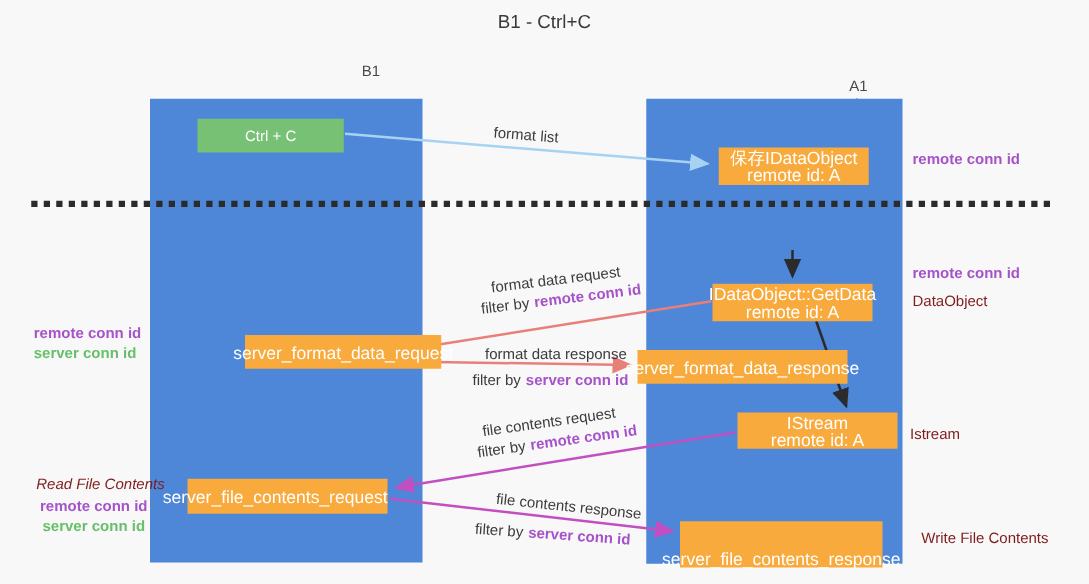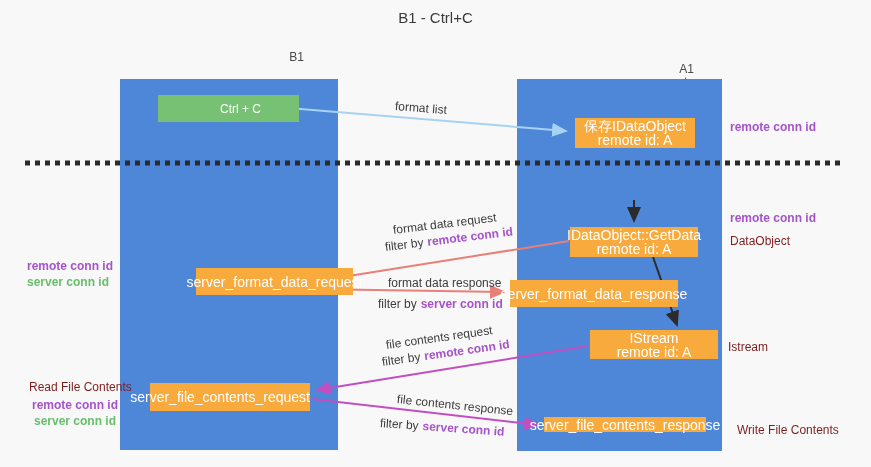--- a/index.html
+++ b/index.html
@@ -14,32 +14,32 @@
   .col-header.right{left:544px;top:51px;width:150px;margin-top:12px;}
 
   .column{position:absolute;background:#4e86d8;z-index:1;}
   .column.left{left:120px;top:79px;width:218px;height:371px;}
   .column.right{left:517px;top:79px;width:205px;height:372px;}
 
   svg.arrows{position:absolute;left:0;top:0;z-index:2;pointer-events:none;}
 
   .box{position:absolute;z-index:3;display:flex;flex-direction:column;align-items:center;
        justify-content:center;color:#fff;text-align:center;}
-  .box.green{background:#77c175;font-size:12px;padding-left:24px;}
+  .box.green{background:#77c175;font-size:12px;}
   .box.orange{background:#f8aa3d;font-size:14px;line-height:14px;}
 
   .b-ctrl-c{left:158px;top:95px;width:117px;height:27px;}
   .b-save{left:575px;top:118px;width:120px;height:30px;}
   .b-ctrl-v{left:574px;top:172px;width:121px;height:26px;}
   .b-getdata{left:570px;top:227px;width:128px;height:30px;}
   .b-fmt-req{left:152px;top:268px;width:157px;height:27px;margin-left:44px;}
   .b-fmt-resp{left:510px;top:280px;width:168px;height:27px;}
   .b-istream{left:590px;top:330px;width:128px;height:29px;}
   .b-file-req{left:150px;top:383px;width:160px;height:28px;align-items:flex-end;}
-  .b-file-resp{left:544px;top:417px;width:162px;height:15px;}
+  .b-file-resp{left:544px;top:417px;width:162px;height:37px;justify-content:flex-end;}
 
   .flow-label{position:absolute;z-index:3;white-space:nowrap;font-size:12px;color:#3c3c3c;
               transform-origin:left center;}
   .flow-label .conn{font-weight:bold;color:#a653c9;margin-left:4px;}
 
   .margin-label{position:absolute;z-index:3;white-space:nowrap;font-size:12px;color:#7f1d1d;}
   .margin-label.purple{color:#a653c9;font-weight:bold;}
   .margin-label.green{color:#67bf6b;font-weight:bold;}
 </style>
 </head>
@@ -154,17 +154,17 @@
   </div>
 
   <div class="margin-label purple" style="left:730px;top:120px;">remote conn id</div>
   <div class="margin-label purple" style="left:730px;top:211px;">remote conn id</div>
   <div class="margin-label" style="left:730px;top:234px;">DataObject</div>
   <div class="margin-label" style="left:728px;top:340px;">Istream</div>
   <div class="margin-label" style="left:737px;top:423px;">Write File Contents</div>
 
   <div class="margin-label purple" style="left:27px;top:259px;">remote conn id</div>
   <div class="margin-label green" style="left:27px;top:275px;">server conn id</div>
-  <div class="margin-label" style="left:29px;top:380px;">Read File Contents</div>
+  <div class="margin-label" style="left:29px;top:380px;font-style:italic;">Read File Contents</div>
   <div class="margin-label purple" style="left:32px;top:398px;">remote conn id</div>
   <div class="margin-label green" style="left:34px;top:414px;">server conn id</div>
 
 </div>
 
 </body></html>

